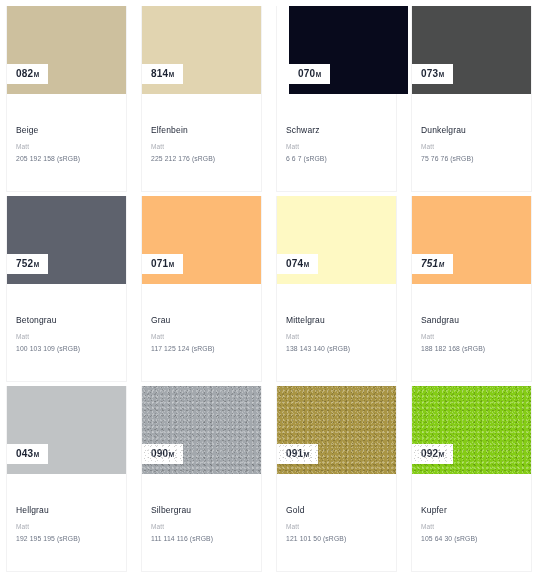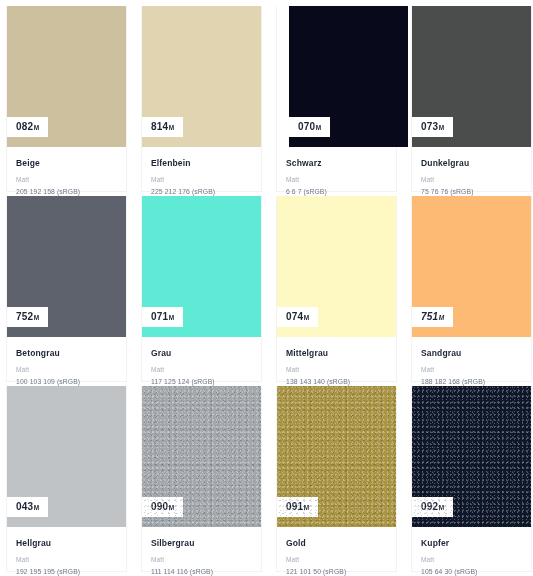--- a/index.html
+++ b/index.html
@@ -27,21 +27,21 @@
     background: #ffffff;
     border: 1px solid #f2f2f3;
     border-top: none;
     display: flex;
     flex-direction: column;
     position: relative;
   }
 
   .swatch-color {
     width: 100%;
-    height: 141px;
+    height: 88px;
     position: relative;
     flex: none;
   }
 
   .swatch-badge {
     position: absolute;
     left: 0;
     bottom: 10px;
     background: #ffffff;
     padding: 5px 9px 5px 9px;
@@ -65,24 +65,25 @@
     letter-spacing: 0.2px;
   }
 
   .swatch-info {
     padding: 11px 9px 0 9px;
     flex: 1;
   }
 
   .swatch-name {
     font-size: 8.5px;
-    font-weight: bold;
+    font-weight: normal;
     color: #1c2333;
     letter-spacing: 0.15px;
     margin-bottom: 8px;
+    margin-top: 20px;
   }
 
   .swatch-finish {
     font-size: 6.5px;
     color: #a9acb4;
     letter-spacing: 0.1px;
     margin-bottom: 5px;
   }
 
   .swatch-rgb {
@@ -173,21 +174,21 @@
           <span class="badge-suffix">M</span>
         </div>
       </div>
       <div class="swatch-info">
         <div class="swatch-name">Betongrau</div>
         <div class="swatch-finish">Matt</div>
         <div class="swatch-rgb">100 103 109 (sRGB)</div>
       </div>
     </div>
     <div class="swatch-card">
-      <div class="swatch-color" style="background: #5eead4;">
+      <div class="swatch-color" style="background: #fdba74;">
         <div class="swatch-badge">
           <span class="badge-code">071</span>
           <span class="badge-suffix">M</span>
         </div>
       </div>
       <div class="swatch-info">
         <div class="swatch-name">Grau</div>
         <div class="swatch-finish">Matt</div>
         <div class="swatch-rgb">117 125 124 (sRGB)</div>
       </div>
@@ -251,21 +252,21 @@
           <span class="badge-suffix">M</span>
         </div>
       </div>
       <div class="swatch-info">
         <div class="swatch-name">Gold</div>
         <div class="swatch-finish">Matt</div>
         <div class="swatch-rgb">121 101 50 (sRGB)</div>
       </div>
     </div>
     <div class="swatch-card">
-      <div class="swatch-color metallic" style="background: #0f172a; text-align: right;">
+      <div class="swatch-color metallic" style="background: #84cc16; text-align: right;">
         <div class="swatch-badge">
           <span class="badge-code">092</span>
           <span class="badge-suffix">M</span>
         </div>
       </div>
       <div class="swatch-info">
         <div class="swatch-name">Kupfer</div>
         <div class="swatch-finish">Matt</div>
         <div class="swatch-rgb">105 64 30 (sRGB)</div>
       </div>

